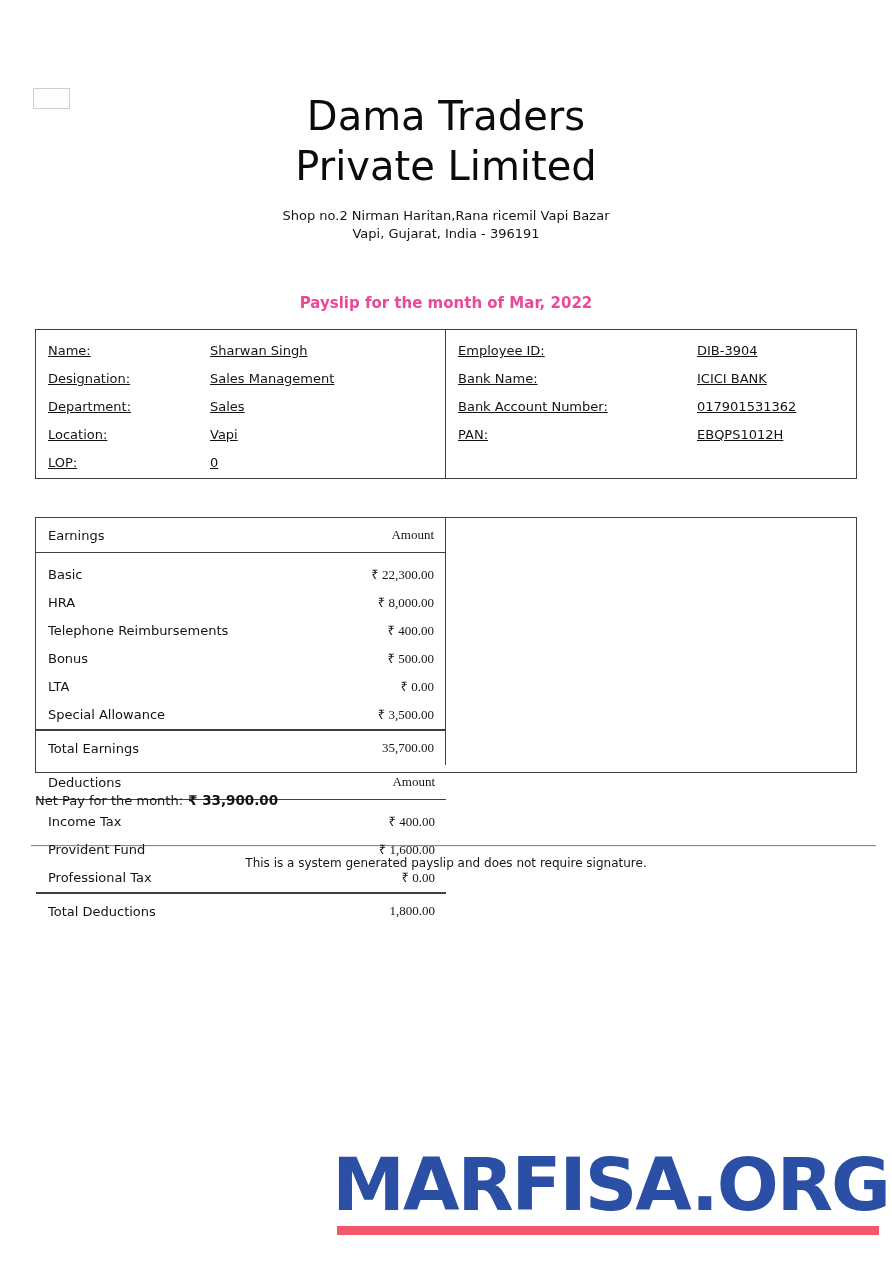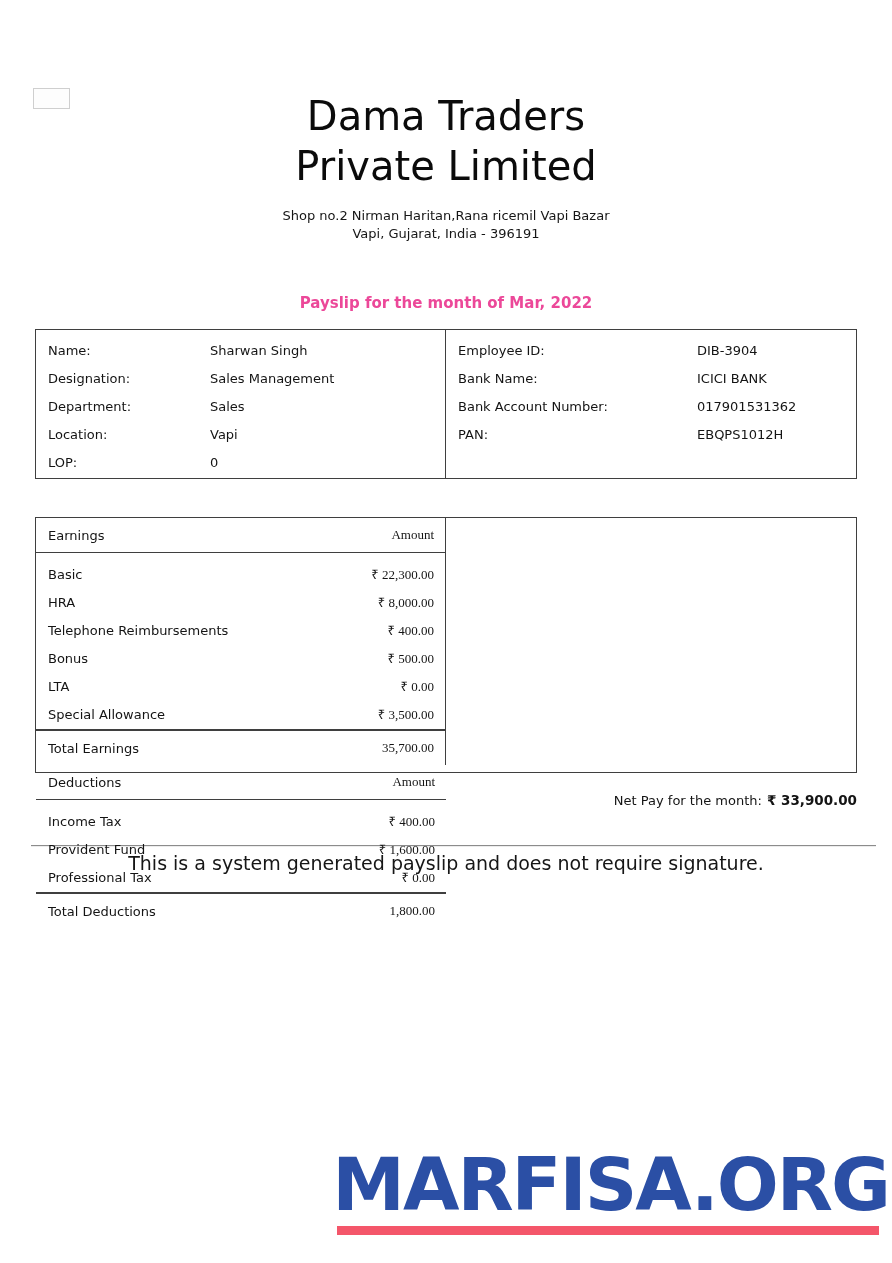--- a/index.html
+++ b/index.html
@@ -51,21 +51,21 @@
   }
 
   .content { padding: 0 35px; }
 
   .box-table {
     border: 1.5px solid #3f3f3f;
     display: flex;
     align-items: stretch;
   }
 
-  .emp-table { margin-top: 16px; height: 150px; }
+  .emp-table { margin-top: 16px; height: 150px; text-decoration: underline; }
   .emp-half { width: 50%; padding: 7px 11px 0 12px; }
   .emp-half.left { border-right: 1.5px solid #3f3f3f; }
   .emp-row { display: flex; line-height: 28px; font-size: 13px; }
   .emp-table .left .emp-label { width: 162px; flex: none; }
   .emp-table .right .emp-label { width: 239px; flex: none; }
   .emp-value { flex: 1; }
 
   .fin-table { margin-top: 38px; height: 256px; flex-direction: column; }
   .fin-half { width: 50%; display: flex; flex-direction: column; }
   .fin-half.left { border-right: 1.5px solid #3f3f3f; }
@@ -89,35 +89,34 @@
     flex: none;
     padding: 0 11px 0 12px;
     font-size: 13px;
     border-top: 2px solid #3f3f3f;
   }
 
   .net-pay {
     margin-top: 18px;
     font-size: 13px;
     line-height: 18px;
-    text-align: right;
   }
   .net-pay strong { margin-left: 5px; font-size: 13.5px; }
 
   .rule {
     border: none;
     border-top: 1px solid #8c8c8c;
     border-bottom: 1px solid #ececec;
     margin: 35px 16px 0 31px;
   }
 
   .footer-note {
     margin-top: 8px;
     text-align: center;
-    font-size: 19px;
+    font-size: 12px;
     line-height: 17px;
     color: #161616;
   }
 
   .logo {
     position: absolute;
     right: 3px;
     bottom: 28px;
     text-align: left;
   }

